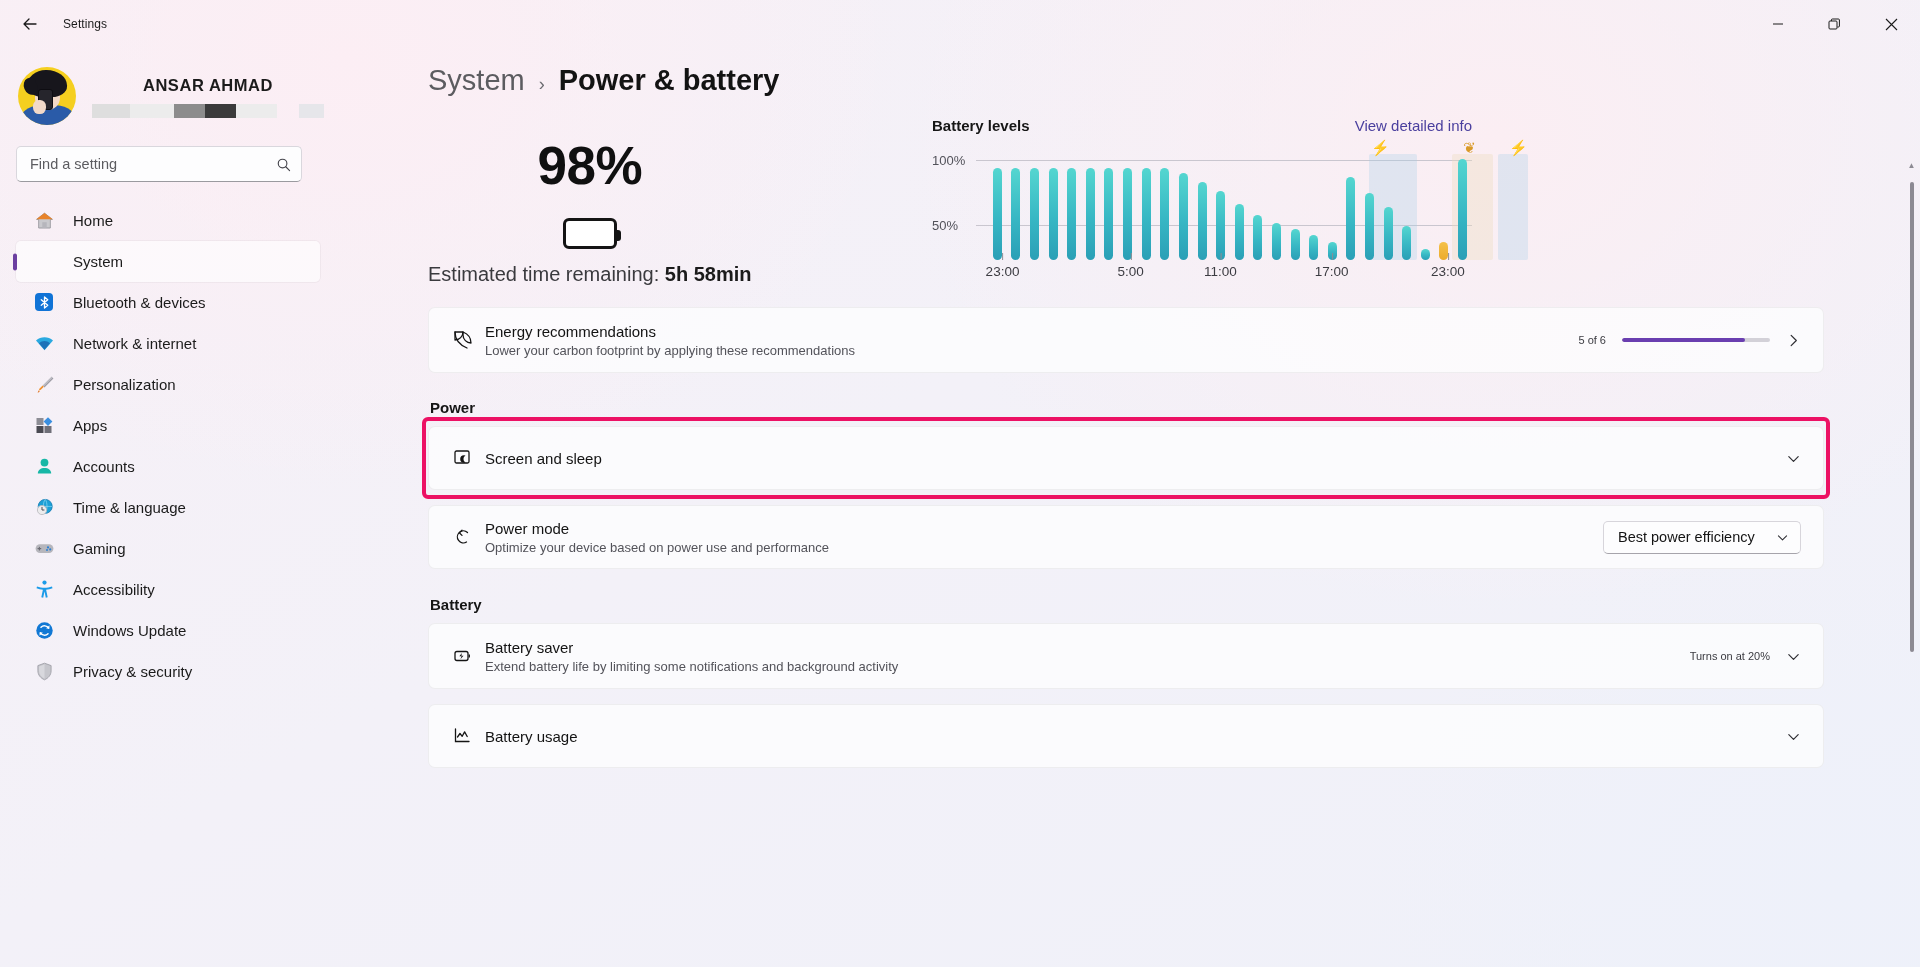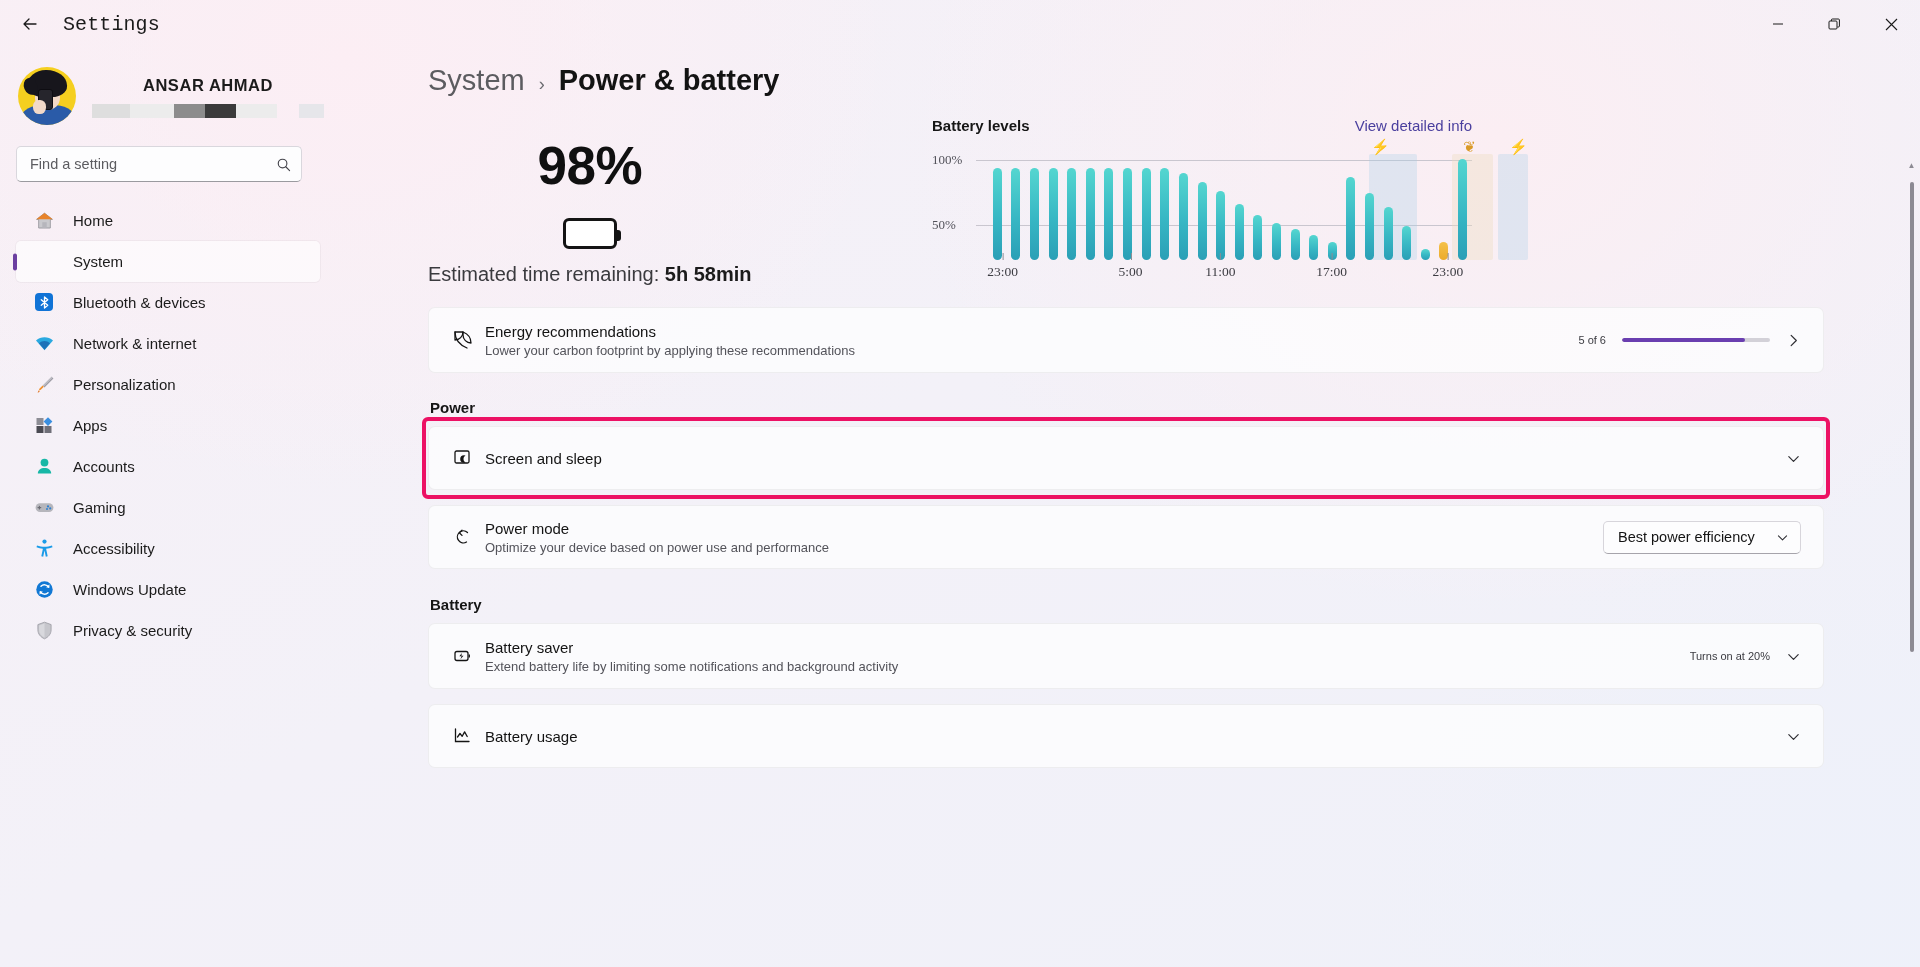--- a/index.html
+++ b/index.html
@@ -23,21 +23,21 @@
   .titlebar {
     position: absolute; top: 0; left: 0; width: 1920px; height: 48px;
     display: flex; align-items: center;
   }
   .back-btn {
     width: 40px; height: 34px; margin-left: 10px;
     display: flex; align-items: center; justify-content: center;
     border-radius: 5px; cursor: pointer;
   }
   .app-title {
-    margin-left: 13px; font-size: 20px; color: #1b1b1b; letter-spacing: .1px; font-family: Liberation Mono, monospace;
+    margin-left: 13px; font-size: 12px; color: #1b1b1b; letter-spacing: .1px;
   }
   .winctl { position: absolute; top: 0; right: 0; display: flex; height: 48px; }
   .winctl div {
     width: 57px; height: 48px; display: flex; align-items: center; justify-content: center;
     cursor: pointer;
   }
 
   
   .sidebar {
     position: absolute; top: 48px; left: 0; width: 332px; height: 919px;
@@ -148,21 +148,21 @@
   }
   .batt-fill { width: 100%; height: 100%; background: #141414; border-radius: 2px; }
   .eta { margin-top: 14px; font-size: 20px; color: #3a3a3e; }
   .eta b { font-weight: 700; color: #1b1b1b; }
 
   
   .chart-wrap { position: absolute; left: 600px; top: 20px; width: 540px; }
   .chart-head { display: flex; align-items: baseline; justify-content: space-between; }
   .chart-title { font-size: 15px; font-weight: 700; color: #161616; }
   .chart-link { font-size: 15px; color: #4a3f9e; cursor: pointer; }
-  .plot { position: relative; height: 130px; margin-top: 14px; font-family: Liberation Serif, serif; }
+  .plot { position: relative; height: 130px; margin-top: 14px; }
   .ylab {
     position: absolute; left: 0; font-size: 13px; color: #52525a;
     transform: translateY(-50%);
   }
   .gline { position: absolute; left: 44px; right: 0; height: 1px; background: #c9c6cf; }
   .bars {
     position: absolute; left: 56px; right: 0; bottom: 18px; top: 0;
     display: flex; align-items: flex-end; gap: 0;
   }
   .bar { flex: 1; display: flex; justify-content: center; align-items: flex-end; height: 100%; }
@@ -372,20 +372,32 @@
       <div class="navitem">
         <span class="nicon">
           <svg width="21" height="21" viewBox="0 0 21 21">
             <circle cx="10.5" cy="6.6" r="3.9" fill="#17b7a6"></circle>
             <path d="M3.8 17.6c0-3.6 3-5.6 6.7-5.6s6.7 2 6.7 5.6z" fill="#17b7a6"></path>
           </svg>
         </span>
         <span class="navlabel">Accounts</span>
       </div>
 
+      <div class="navitem">
+        <span class="nicon">
+          <svg width="21" height="21" viewBox="0 0 21 21">
+            <circle cx="11.2" cy="9.4" r="7" fill="#1b9fd6"></circle>
+            <circle cx="11.2" cy="9.4" r="7" fill="none" stroke="#1178b0" stroke-width=".8"></circle>
+            <path d="M4.3 9.4h13.8M11.2 2.4c2.4 2.6 2.4 11.4 0 14M11.2 2.4c-2.4 2.6-2.4 11.4 0 14" fill="none" stroke="#8fd8f2" stroke-width=".7"></path>
+            <circle cx="8" cy="13" r="4.6" fill="#ececed" stroke="#b6b6bb" stroke-width=".8"></circle>
+            <path d="M8 10.3V13h2" fill="none" stroke="#4a4a52" stroke-width="1" stroke-linecap="round"></path>
+          </svg>
+        </span>
+        <span class="navlabel">Time &amp; language</span>
+      </div>
 
       <div class="navitem">
         <span class="nicon">
           <svg width="21" height="21" viewBox="0 0 21 21">
             <rect x="1.6" y="6.2" width="17.8" height="8.8" rx="4.4" fill="#b6b6bc"></rect>
             <path d="M5.4 9.2v2.8M4 10.6h2.8" stroke="#6a6a72" stroke-width="1.1" stroke-linecap="round"></path>
             <circle cx="14" cy="9.4" r="1.1" fill="#2f7fd0"></circle>
             <circle cx="16.2" cy="11.4" r="1.1" fill="#2f7fd0"></circle>
             <circle cx="13" cy="12" r="1" fill="#2f7fd0"></circle>
           </svg>

